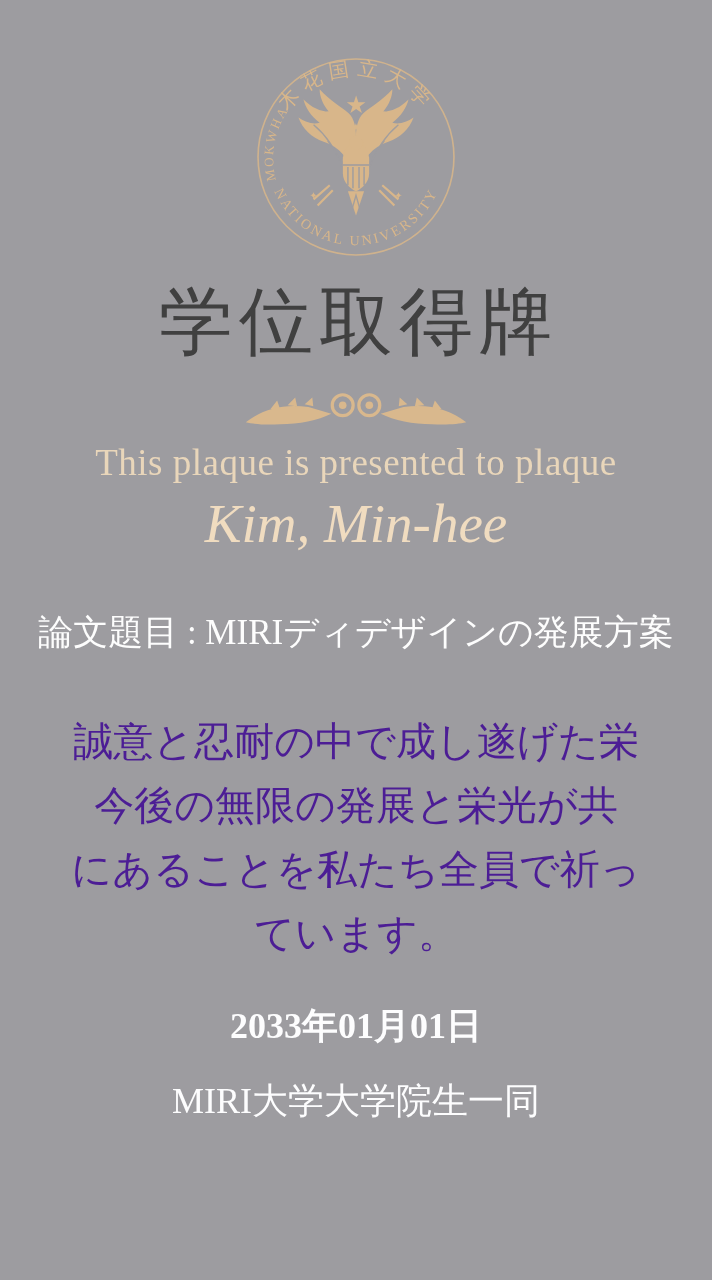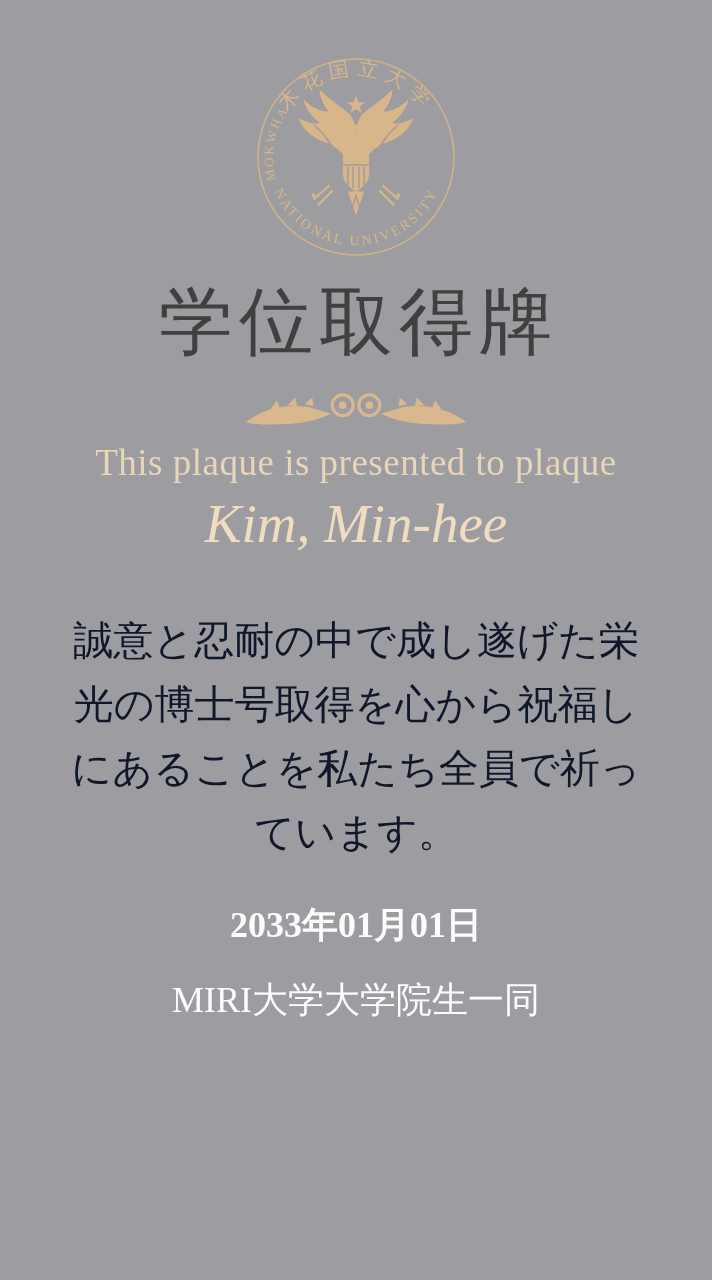--- a/index.html
+++ b/index.html
@@ -37,21 +37,21 @@
   }
   .thesis{
     margin-top:54px;
     font-size:35px;
     color:#fdfdfd;
   }
   .message{
     margin-top:54px;
     font-size:40px;
     line-height:64px;
-    color:#0f172a;
+    color:#4c1d95;
     text-align:center;
   }
   .date{
     margin-top:36px;
     font-size:36px;
     color:#fdfdfe;
     font-weight:bold;
   }
   .signature{
     margin-top:26px;
@@ -143,24 +143,25 @@
           <path stroke="none" d="M30,28 l7,-9 l3,9 Z M48,24 l8,-8 l2,9 Z M66,23 l8,-7 l1,9 Z"></path>
         </g>
       </g>
     </svg>
   </div>
 
   <div class="presented">This plaque is presented to plaque</div>
 
   <div class="recipient">Kim, Min-hee</div>
 
+  <div class="thesis">論文題目 : MIRIディデザインの発展方案</div>
 
   <div class="message">
     <div>誠意と忍耐の中で成し遂げた栄</div>
-    <div>光の博士号取得を心から祝福し</div>
+    <div>今後の無限の発展と栄光が共</div>
     <div>にあることを私たち全員で祈っ</div>
     <div>ています。</div>
   </div>
 
   <div class="date">2033年01月01日</div>
 
   <div class="signature">MIRI大学大学院生一同</div>
 
 </div>
 

